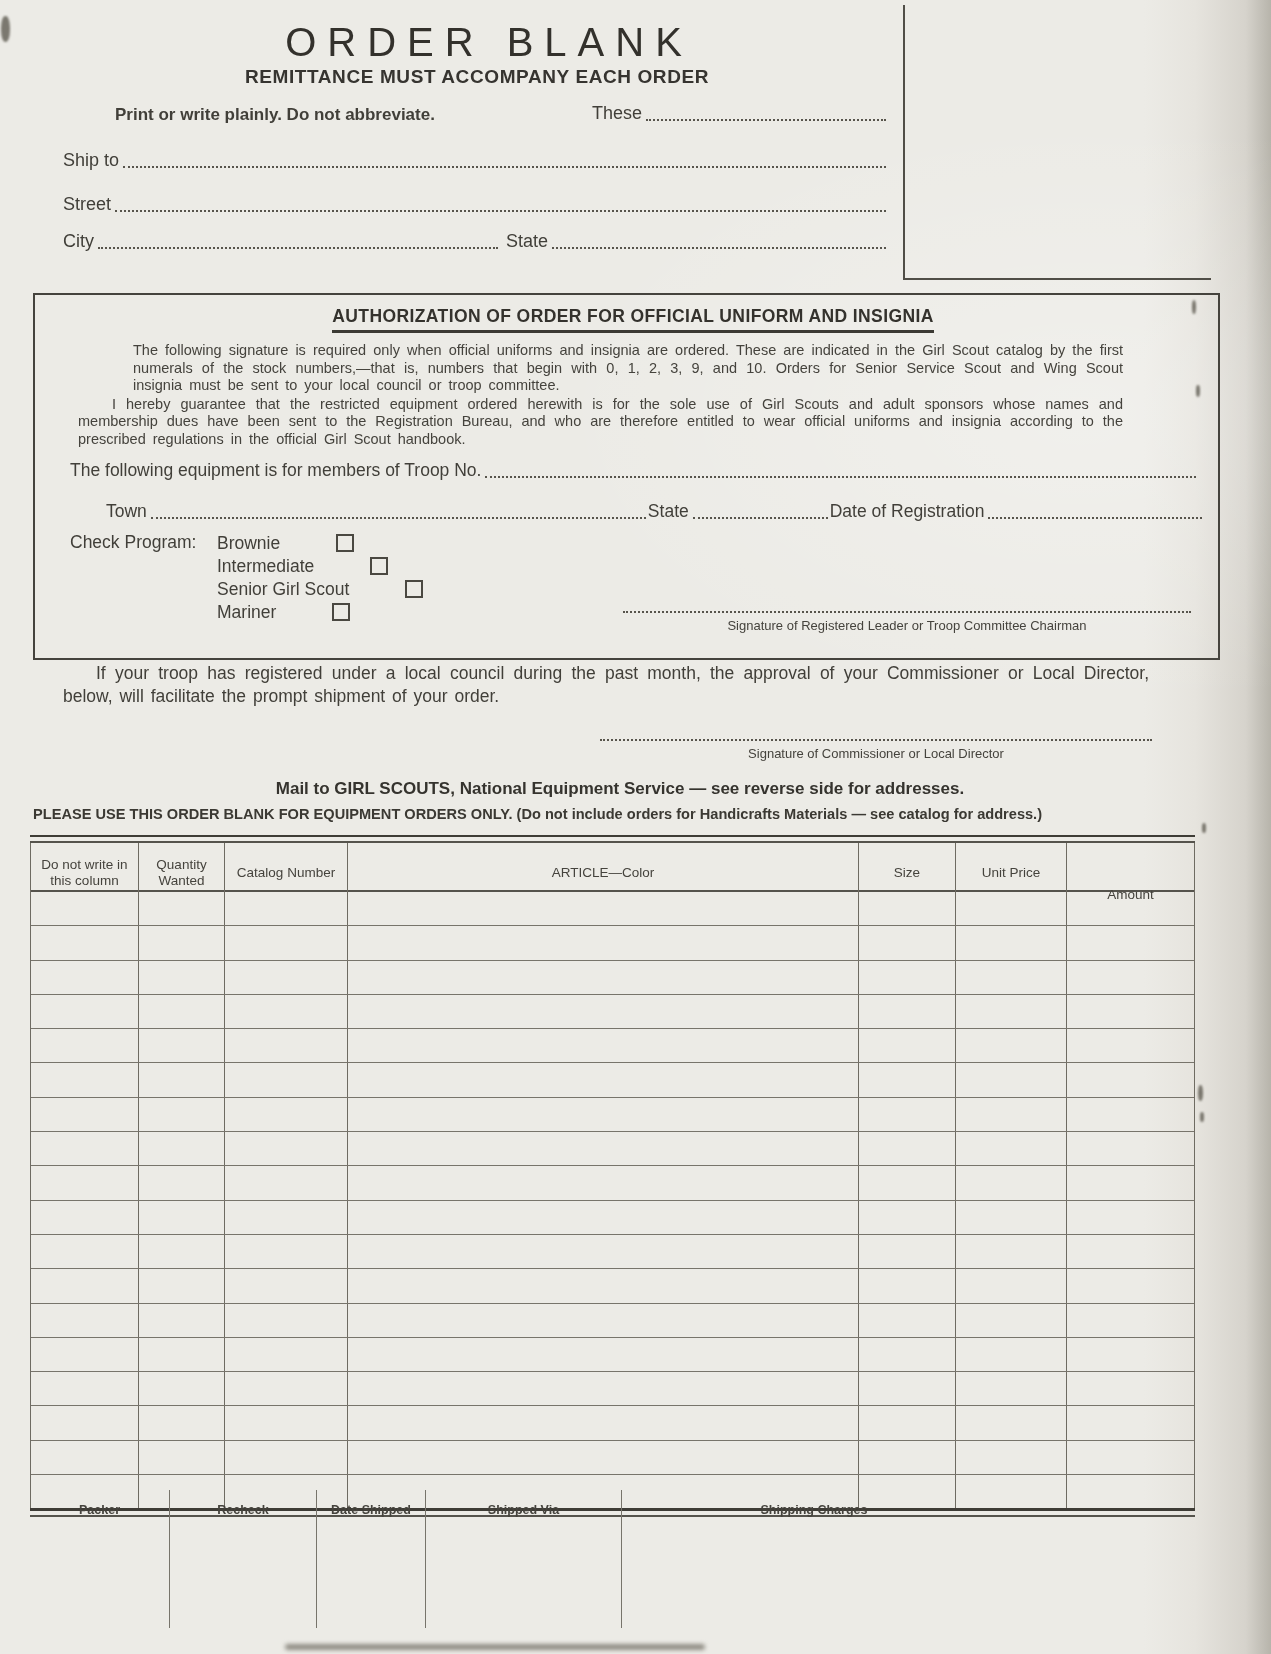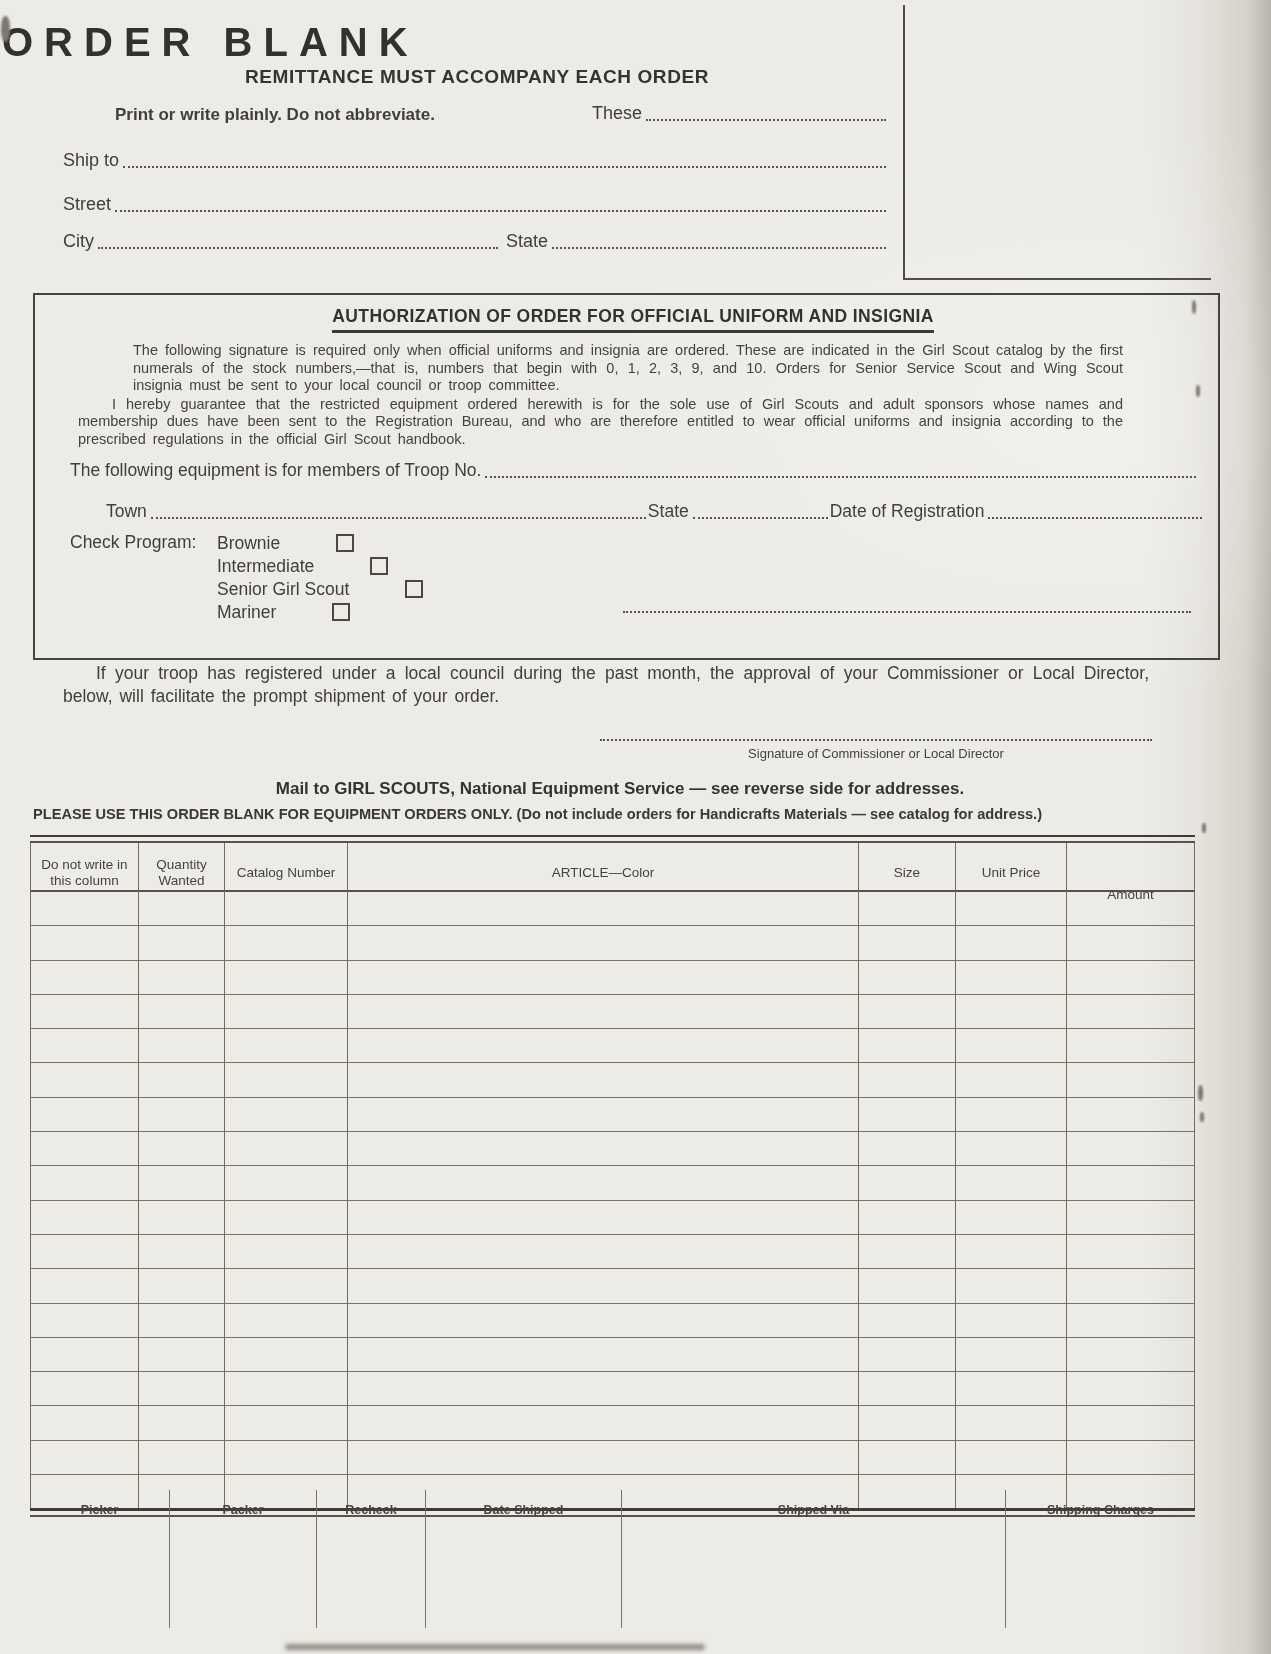--- a/index.html
+++ b/index.html
@@ -8,21 +8,21 @@
     font-family:"Liberation Sans",sans-serif; color:#413f39;
     background:
       radial-gradient(ellipse 900px 500px at 85% 25%, rgba(255,255,255,.25), rgba(255,255,255,0) 60%),
       linear-gradient(90deg,#ecebe6 0%,#ecebe6 90%,#e6e4de 94%,#d6d3cc 98%,#b7b4ab 100%);
   }
   .abs{position:absolute;}
   .dots{flex:1 1 auto; border-bottom:2px dotted #57544c; margin:0 2px 3px 4px;}
   .dotsfix{flex:0 0 auto; border-bottom:2px dotted #57544c; margin:0 2px 3px 4px;}
 
   
-  .title{left:2px; top:20px; width:954px; font-size:40px; font-weight:bold; letter-spacing:11px; color:#33312c;}
+  .title{left:12px; top:20px; width:954px; text-align:center; font-size:40px; font-weight:normal; letter-spacing:11px; color:#33312c;}
   .subtitle{left:0; top:66px; width:954px; text-align:center; font-size:19px; font-weight:bold; letter-spacing:.6px; color:#363430;}
   .print-note{left:115px; top:105px; font-size:17px; font-weight:bold;}
   .date-row{left:592px; top:103px; width:296px; display:flex; font-size:18px;}
   .field-row{display:flex; font-size:18px;}
   .office-box{left:903px; top:5px; width:306px; height:273px; border-left:2px solid #504e47; border-bottom:2px solid #504e47;}
 
   
   .auth-box{left:33px; top:293px; width:1170px; height:363px; border:2px solid #45433d;padding-left:13px;}
   .auth-heading{margin-top:11px; text-align:center;}
   .auth-heading span{display:inline-block; font-size:17.5px; font-weight:bold; letter-spacing:.4px; border-bottom:3px solid #3c3a34; padding-bottom:3px; color:#34322d;}
@@ -135,20 +135,21 @@
         <span class="checkbox"></span>
       </div>
       <div class="program-item">
         <span>Mariner</span>
         <span class="checkbox"></span>
       </div>
     </div>
 
     <div class="abs sig-block leader-sig">
       <div class="sig-line"></div>
+      <div class="sig-cap">Signature of Registered Leader or Troop Committee Chairman</div>
     </div>
   </div>
 
   <div class="abs council-note">If your troop has registered under a local council during the past month, the approval of your Commissioner or Local Director, below, will facilitate the prompt shipment of your order.</div>
 
   <div class="abs sig-block comm-sig">
     <div class="sig-line"></div>
     <div class="sig-cap">Signature of Commissioner or Local Director</div>
   </div>
 
@@ -329,21 +330,20 @@
             <div class="tcell"></div>
             <div class="tcell"></div>
             <div class="tcell"></div>
           </div>
         </div>
     </div>
     <div class="rule-bottom"></div>
   </div>
 
   <div class="abs office-footer">
-    <div class="fcell">Picker</div>
     <div class="fcell">Packer</div>
     <div class="fcell">Recheck</div>
     <div class="fcell">Date Shipped</div>
     <div class="fcell">Shipped Via</div>
     <div class="fcell">Shipping Charges</div>
   </div>
 
   <div>
     <div class="speck" style="left:1px; top:16px; width:9px; height:26px;"></div>
     <div class="speck" style="left:1192px; top:300px; width:4px; height:14px;"></div>

